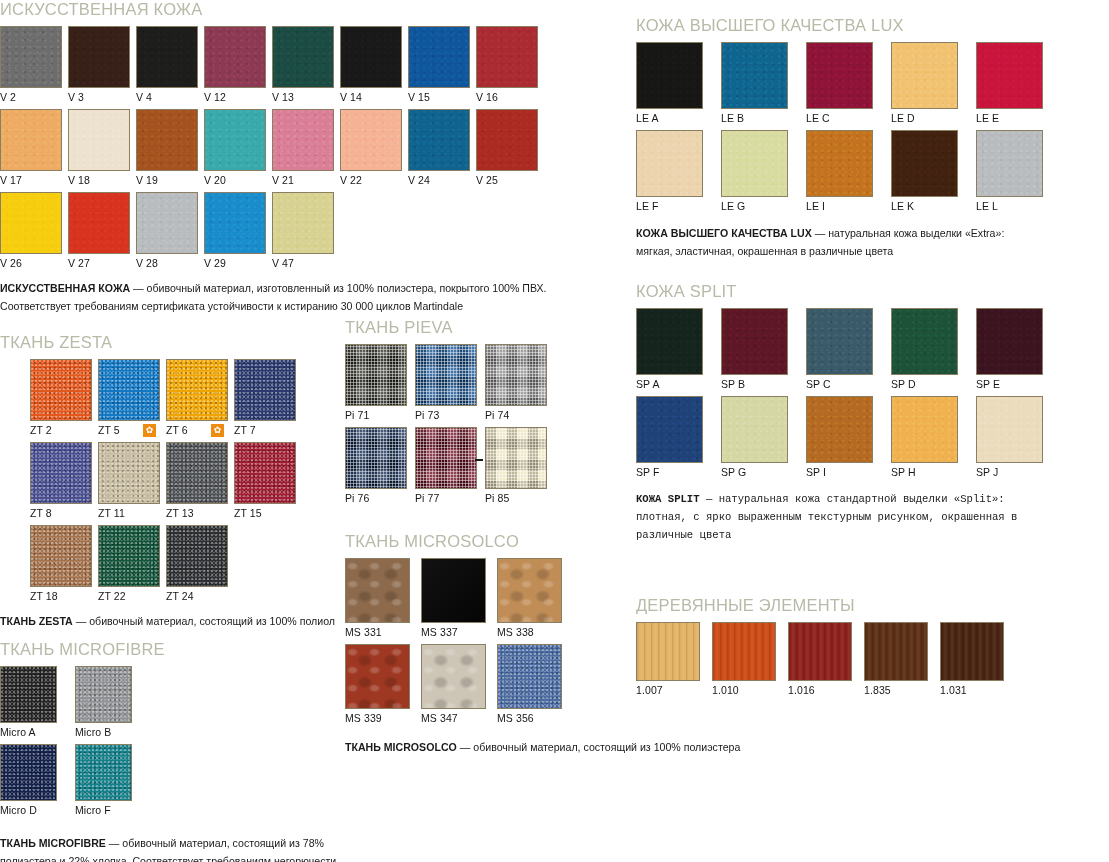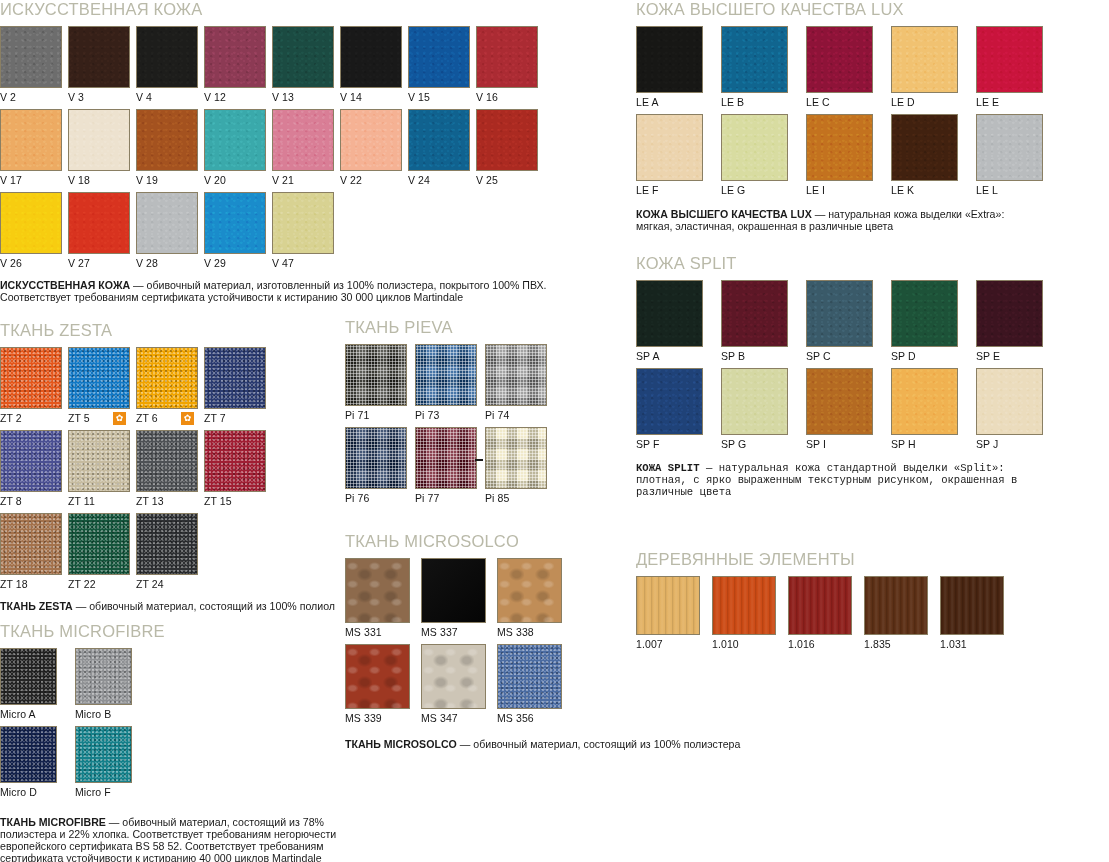--- a/index.html
+++ b/index.html
@@ -12,21 +12,21 @@
     position:relative;
     overflow:hidden;
     -webkit-font-smoothing:antialiased;
   }
   .page{position:relative;width:1109px;height:862px;}
 
   
   .col{position:absolute;}
   #col-left{left:0;top:0;width:345px;}
   #col-mid{left:345px;top:318px;width:285px;}
-  #col-right{left:636px;top:0;width:473px;}
+  #col-right{left:636px;top:16px;width:473px;}
 
   
   .sec-title{
     font-size:16.5px;
     font-weight:400;
     letter-spacing:.2px;
     color:#b9b9a8;
     margin:0 0 8px 0;
     white-space:nowrap;
     line-height:18px;
@@ -73,21 +73,21 @@
 
   .g-sp .cell{width:85px;margin-bottom:6px;}
   .g-sp .sw{width:67px;height:67px;}
 
   .g-wd .cell{width:76px;margin-bottom:6px;}
   .g-wd .sw{width:64px;height:59px;}
 
   
   .desc{
     font-size:10.6px;
-    line-height:12px;
+    line-height:18px;
     color:#1a1a1a;
     margin:4px 0 0 0;
     max-width:580px;
   }
   .desc b{font-weight:700;}
 
   
   .badge{
     position:absolute;
     width:13px;height:13px;
@@ -246,21 +246,21 @@
           <div class="cell">
             <span class="sw tex-leather" style="background: rgb(216, 210, 146);"></span>
             <span class="lbl">V 47</span>
           </div>
         </div>
       <p class="desc" id="desc-v" style="width:570px;"><b>ИСКУССТВЕННАЯ КОЖА</b> — обивочный материал, изготовленный из 100% полиэстера, покрытого 100% ПВХ. Соответствует требованиям сертификата устойчивости к истиранию 30 000 циклов Martindale</p>
     </section>
 
     <section style="margin-top:18px;">
       <h2 class="sec-title">ТКАНЬ ZESTA</h2>
-      <div class="grid g-zt" id="grid-zt" style="width:285px;">
+      <div class="grid g-zt" id="grid-zt" style="width:285px;padding-left:30px;">
           <div class="cell">
             <span class="sw tex-grain" style="background: rgb(228, 87, 28);"></span>
             <span class="lbl">ZT 2</span>
           </div>
           <div class="cell">
             <span class="sw tex-grain" style="background: rgb(18, 120, 196);"></span>
             <span class="lbl">ZT 5</span>
             <span class="badge">✿</span>
           </div>
           <div class="cell">

